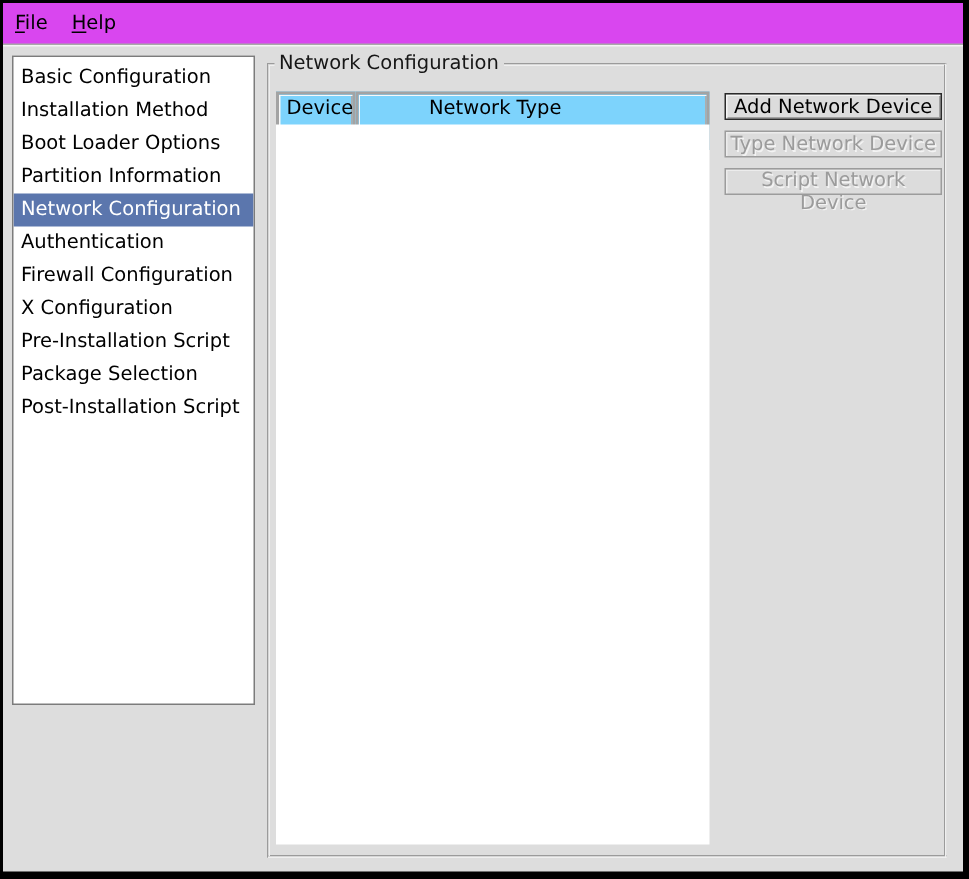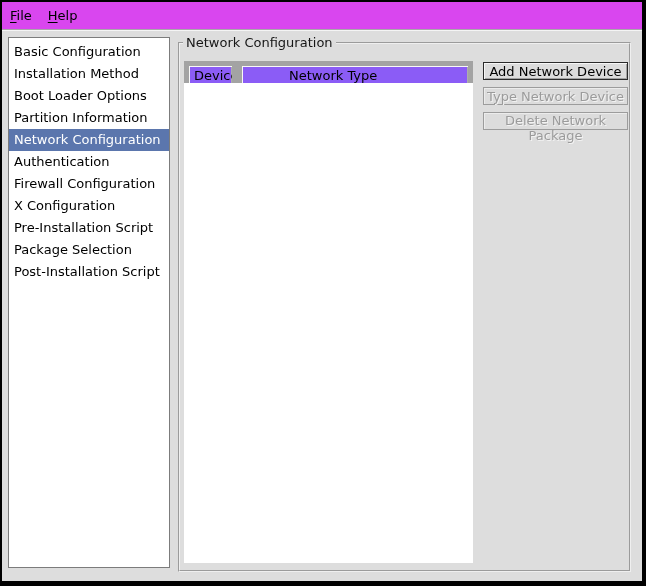--- a/index.html
+++ b/index.html
@@ -35,21 +35,21 @@
     cursor: default;
   }
   .menu-item .accel {
     text-decoration: underline;
     text-underline-offset: 2px;
   }
   
   .sidebar {
     position: absolute;
     left: 6px; top: 35px;
-    width: 162px; height: 531px;
+    width: 162px; height: 433px;
     background: #ffffff;
     border: 1px solid #7c7c7c;
     padding-top: 3px;
     overflow: hidden;
   }
   .list-item {
     height: 22px;
     line-height: 22px;
     padding-left: 5px;
     white-space: nowrap;
@@ -75,22 +75,22 @@
   }
   
   .table-header {
     position: absolute;
     left: 182px; top: 59px;
     display: flex;
   }
   .th {
     height: 39px;
     line-height: 20px;
-    background: #8b5cf6;
-    border: 5px solid #a3a3a3;
+    background: #7dd3fc;
+    border: 2px solid #a3a3a3;
     box-shadow: inset 1px 1px 0 #f8f8f8, inset -1px -1px 0 #adadad;
     padding-left: 5px;
     white-space: nowrap;
     overflow: hidden;
     cursor: default;
   }
   .th:nth-child(1) { width: 53px; }
   .th:nth-child(2) { width: 236px; padding-left: 47px; }
   .table-body {
     position: absolute;
@@ -155,16 +155,16 @@
   <div class="table-header" id="thead">
       <div class="th">Device</div>
       <div class="th">Network Type</div>
     </div>
 
   <div class="table-body"></div>
 
   <div class="button-col" id="btncol">
       <button type="button" class="btn">Add Network Device</button>
       <button type="button" class="btn disabled" aria-disabled="true">Type Network Device</button>
-      <button type="button" class="btn disabled" aria-disabled="true">Delete Network Package</button>
+      <button type="button" class="btn disabled" aria-disabled="true">Script Network Device</button>
     </div>
 
 </div>
 
 </body></html>

